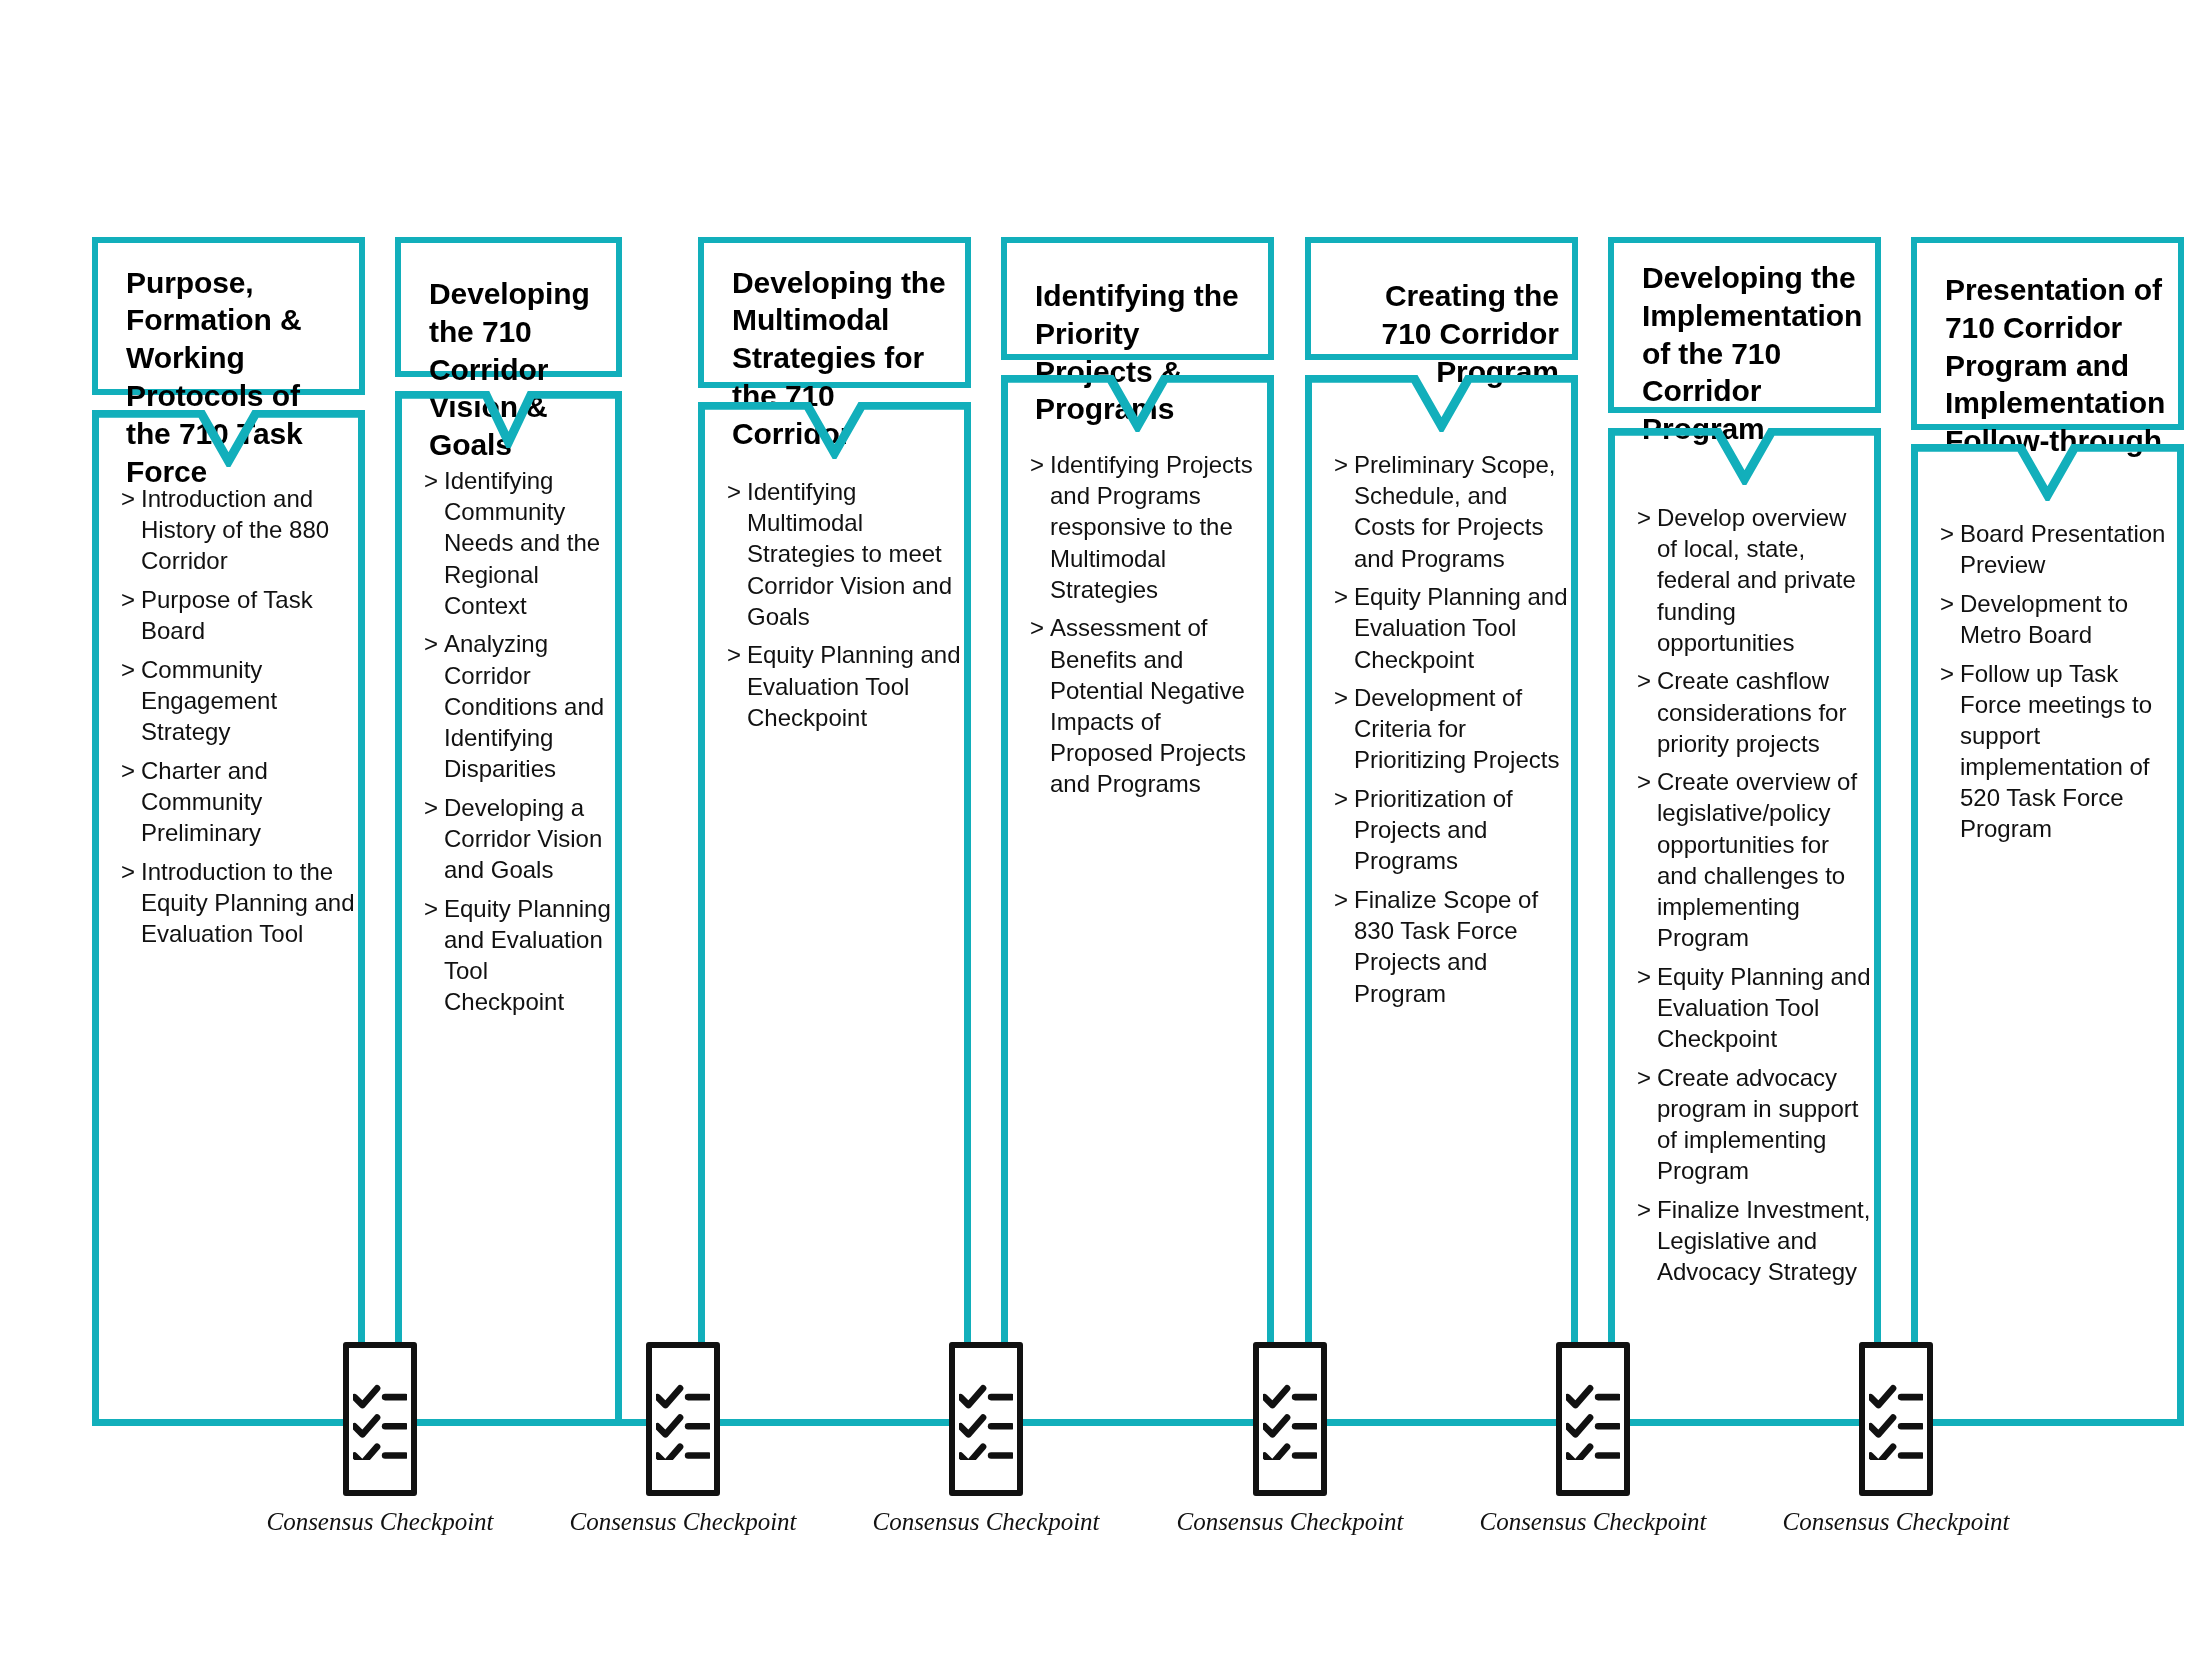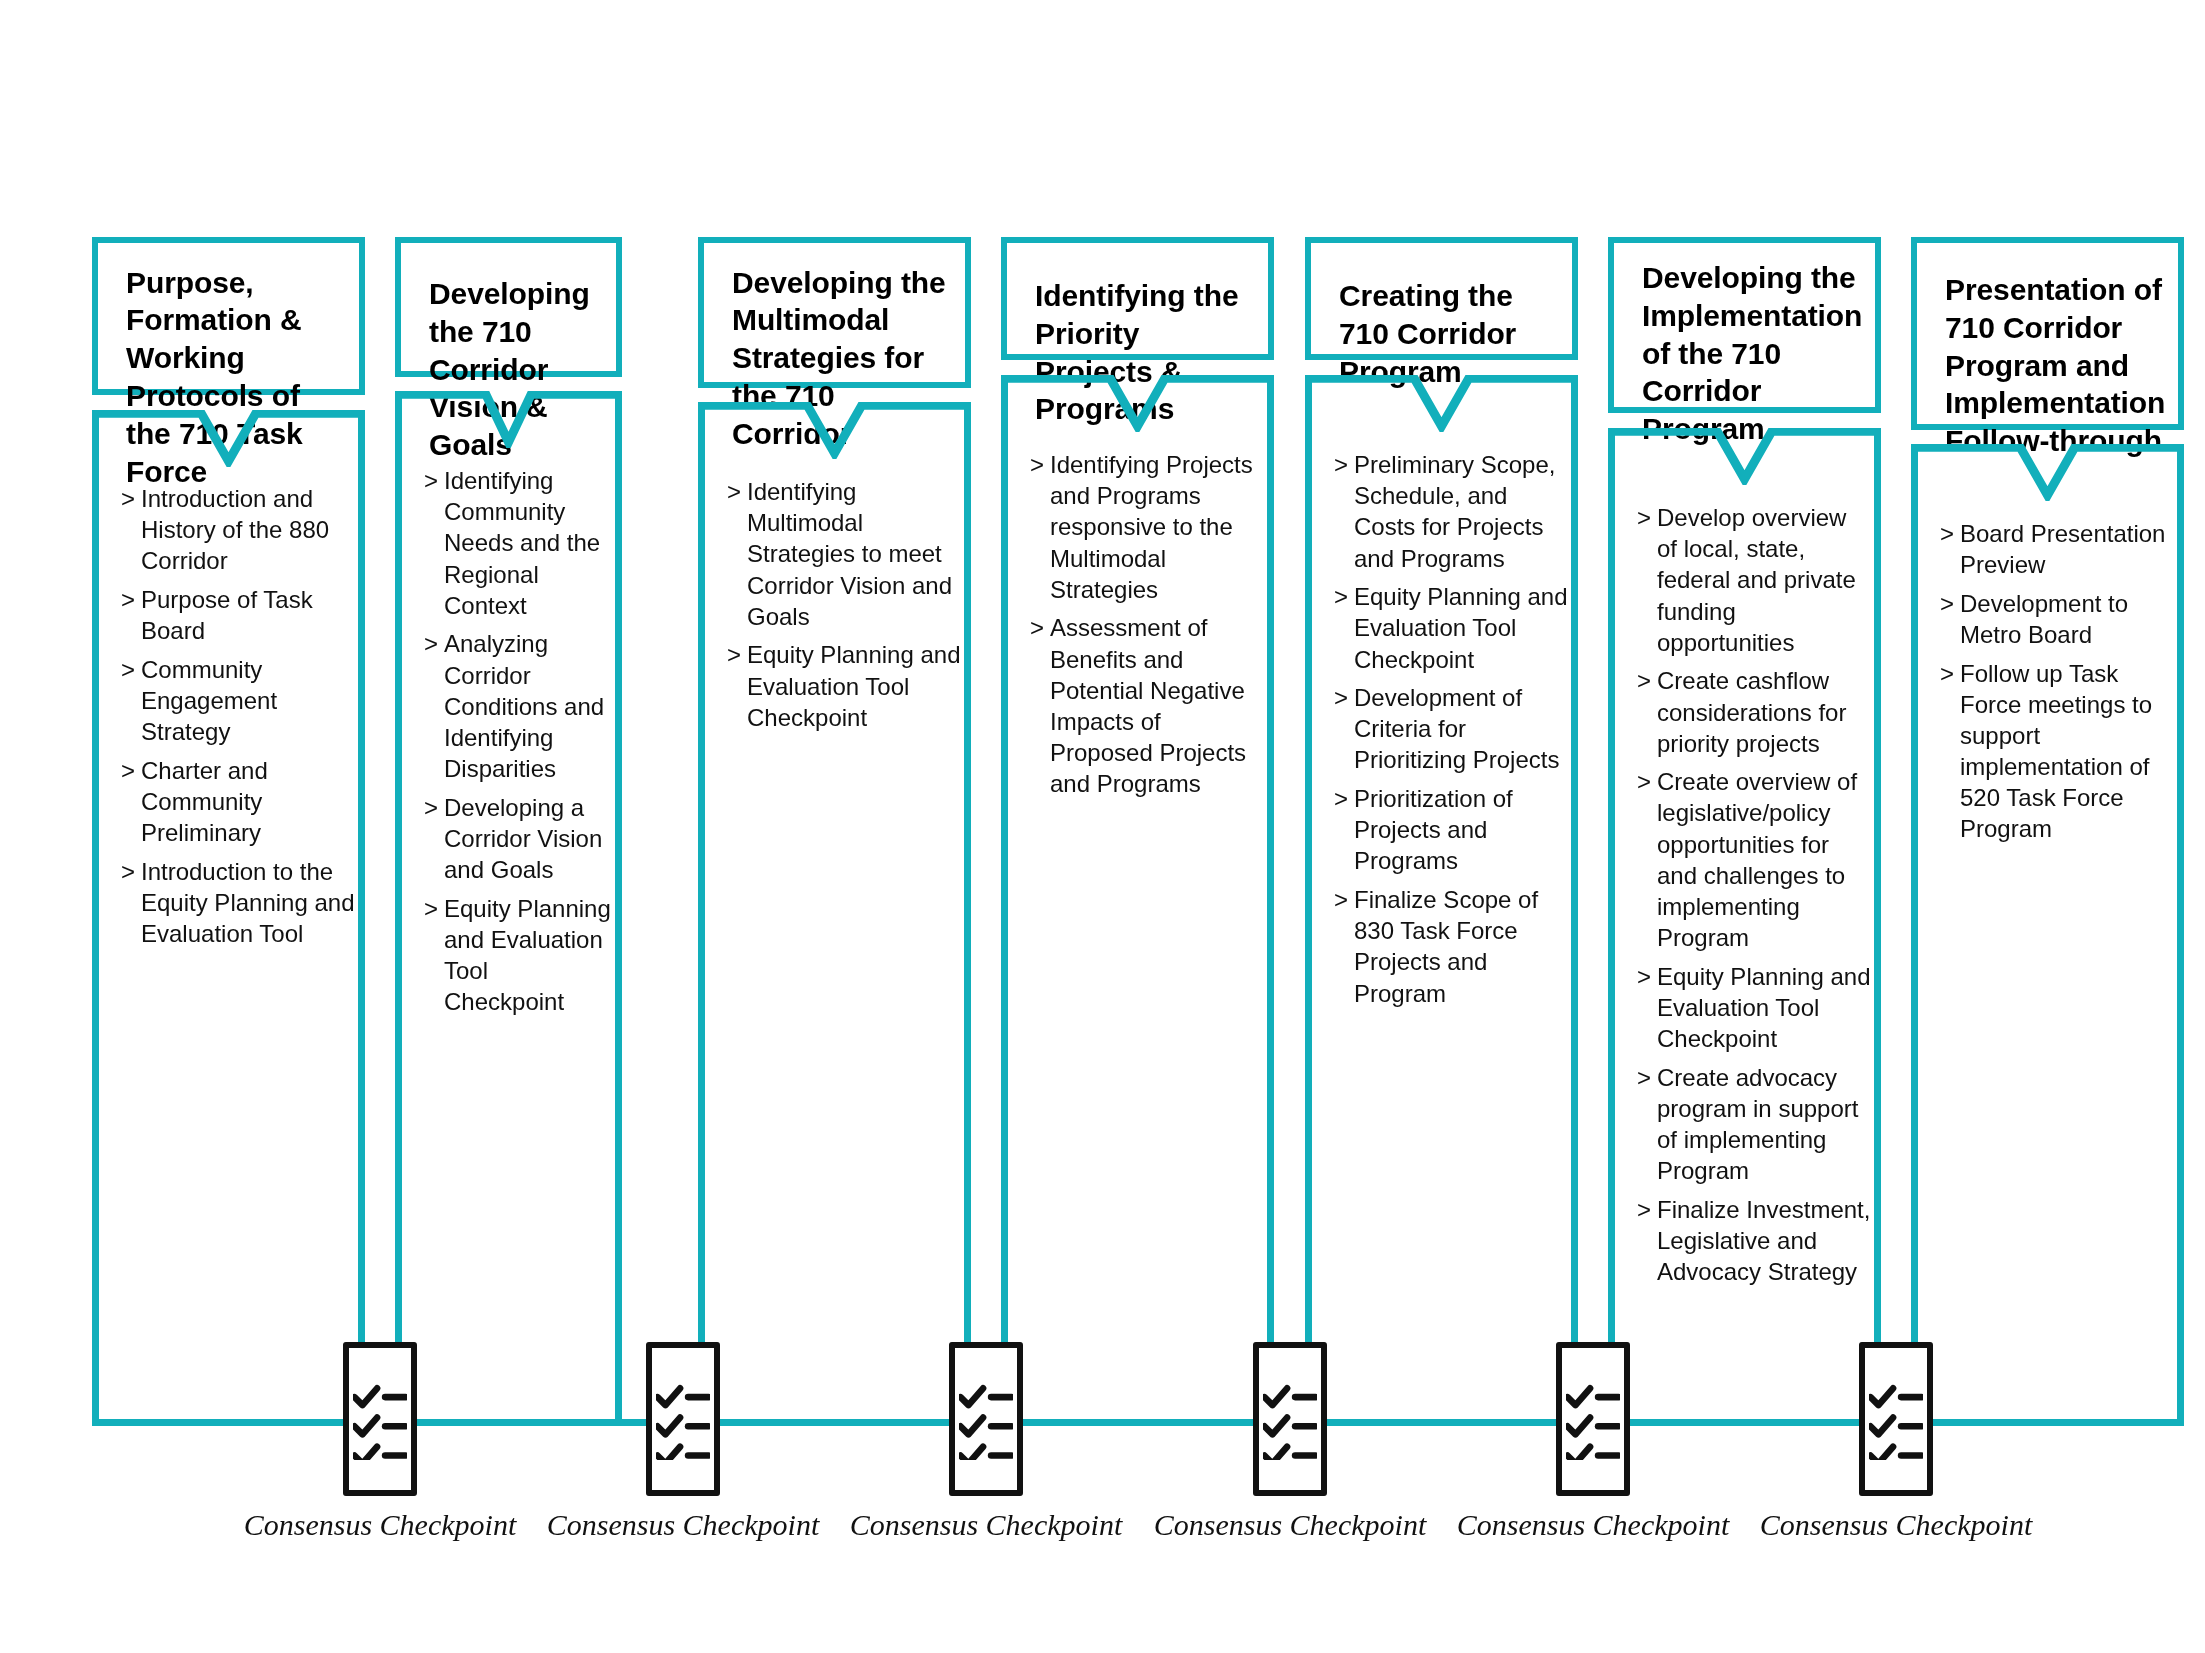--- a/index.html
+++ b/index.html
@@ -32,21 +32,21 @@
 
   
   .rail{position:absolute;height:6.6px;background:var(--teal);}
 
   
   .ckpt{position:absolute;}
   .ckbox{position:absolute;left:0;top:0;width:100%;height:100%;
          box-sizing:border-box;border:6.6px solid #111;background:#fff;border-radius:2.9px;}
   .ckbox svg{position:absolute;left:50%;top:50%;transform:translate(-50%,-50%);}
   .cklabel{position:absolute;top:100%;left:50%;transform:translateX(-50%);
-           white-space:nowrap;font-style:italic;font-size:30px;color:#111;
+           white-space:nowrap;font-style:italic;font-size:25px;color:#111;
            font-family:"Liberation Serif",serif;padding-top:11.8px;}
 </style>
 </head>
 <body>
 
 <div id="stage">
   <div class="rail" id="rail" style="left: 92px; width: 2092px; top: 1419px;"></div>
   <div id="phases">
       <div class="phase" style="left: 92px; width: 273px;">
         <div class="hdr" style="height: 158px;">
@@ -158,21 +158,21 @@
             <span class="caret">&gt;</span>
             <span class="txt">Identifying Projects and Programs responsive to the Multimodal Strategies</span>
           </div>
           <div class="item">
             <span class="caret">&gt;</span>
             <span class="txt">Assessment of Benefits and Potential Negative Impacts of Proposed Projects and Programs</span>
           </div>
         </div>
       </div>
       <div class="phase" style="left: 1305px; width: 273px;">
-        <div class="hdr" style="height: 123px;">
+        <div class="hdr" style="height: 123px; text-align: right;">
           <div class="hdr-txt" style="top: 34px;">Creating the 710 Corridor Program</div>
         </div>
         <div class="bodyframe" style="top: 138px; height: 1050px;">
           <div class="notch">
             <svg viewBox="0 0 371 78" preserveAspectRatio="none">
               <path d="M0,4.5 L148.4,4.5 L185.5,70 L222.6,4.5 L371,4.5" fill="none" stroke="#12AFBB" stroke-width="9" stroke-linejoin="miter" vector-effect="non-scaling-stroke"></path>
             </svg>
           </div>
           <div class="wall l" style="top: 0px; height: 1050px;"></div>
           <div class="wall r" style="top: 0px; height: 1050px;"></div>

